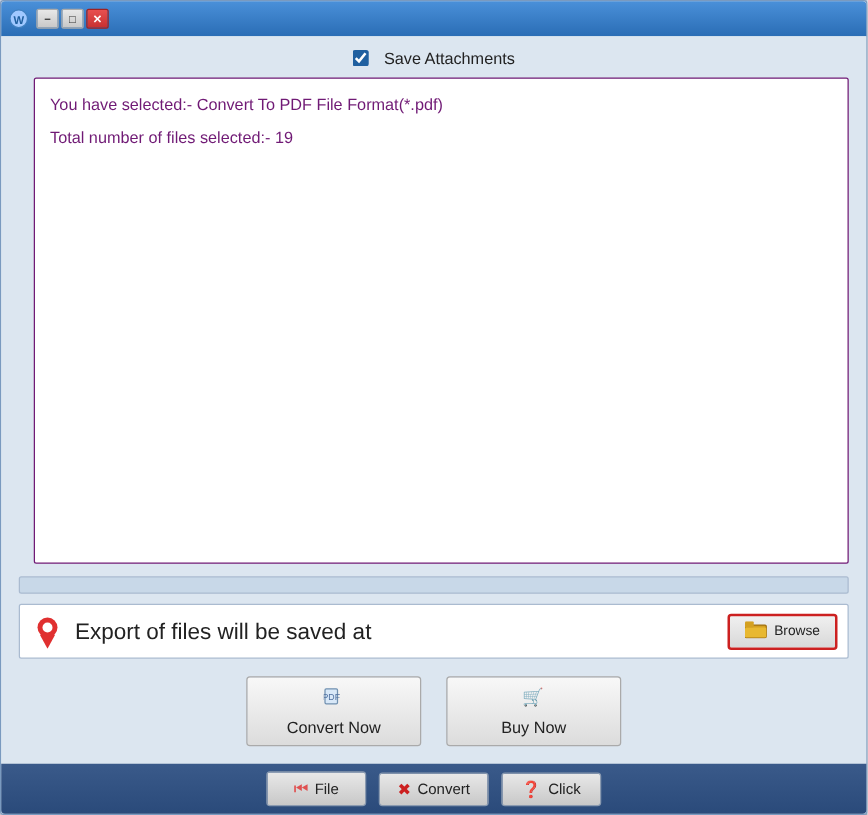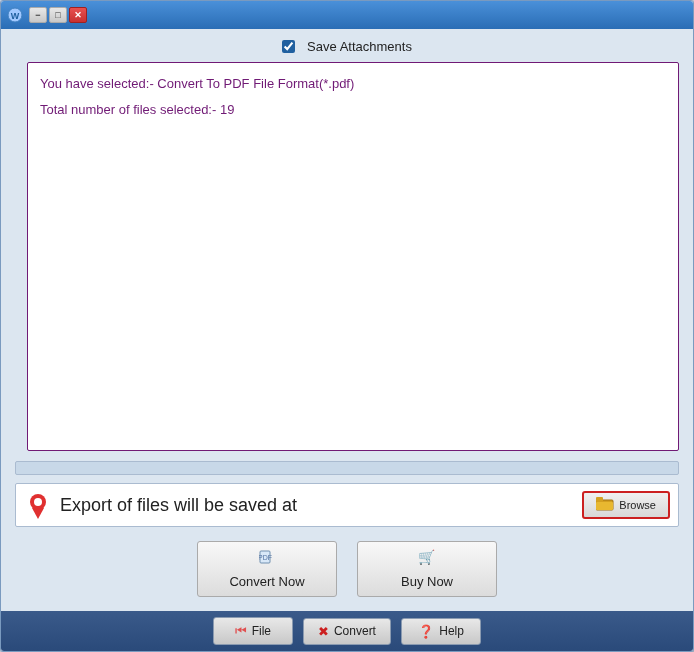--- a/index.html
+++ b/index.html
@@ -340,17 +340,17 @@
     <button class="nav-btn">
       <span class="icon-back-arrow">⏮</span>
       <span>File</span>
     </button>
     <button class="nav-btn">
       <span class="icon-cancel-circle">✖</span>
       <span>Convert</span>
     </button>
     <button class="nav-btn">
       <span class="icon-help-circle">❓</span>
-      <span>Help</span>
+      <span>Click</span>
     </button>
   </div>
 
 </div>
 
 </body></html>

